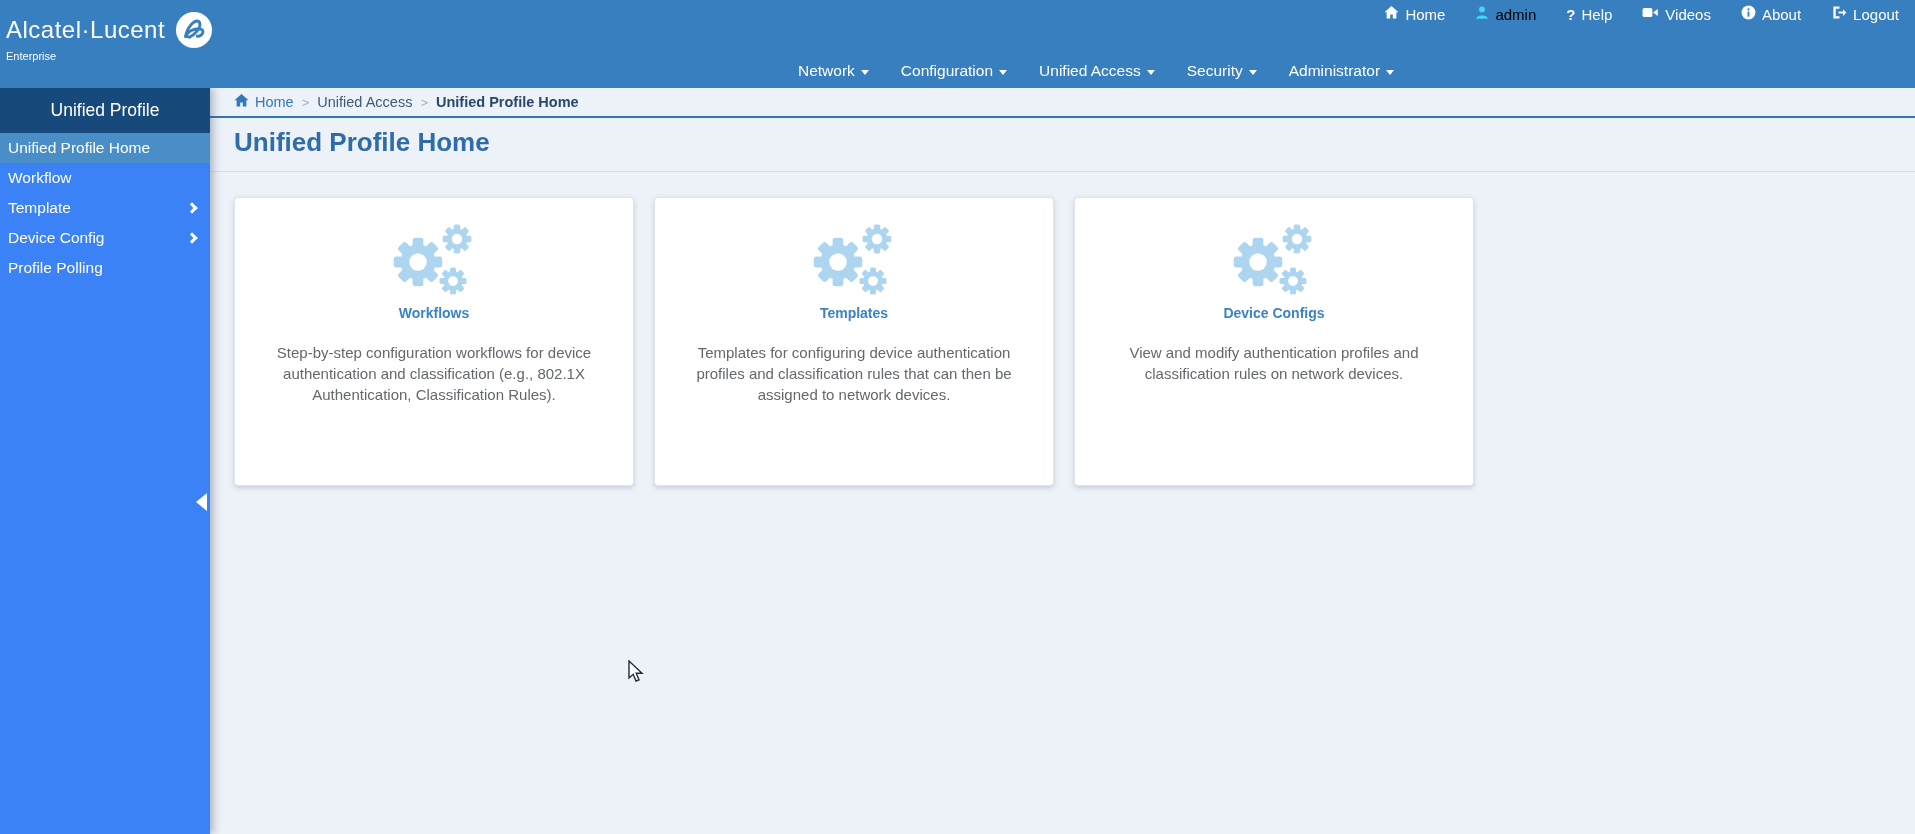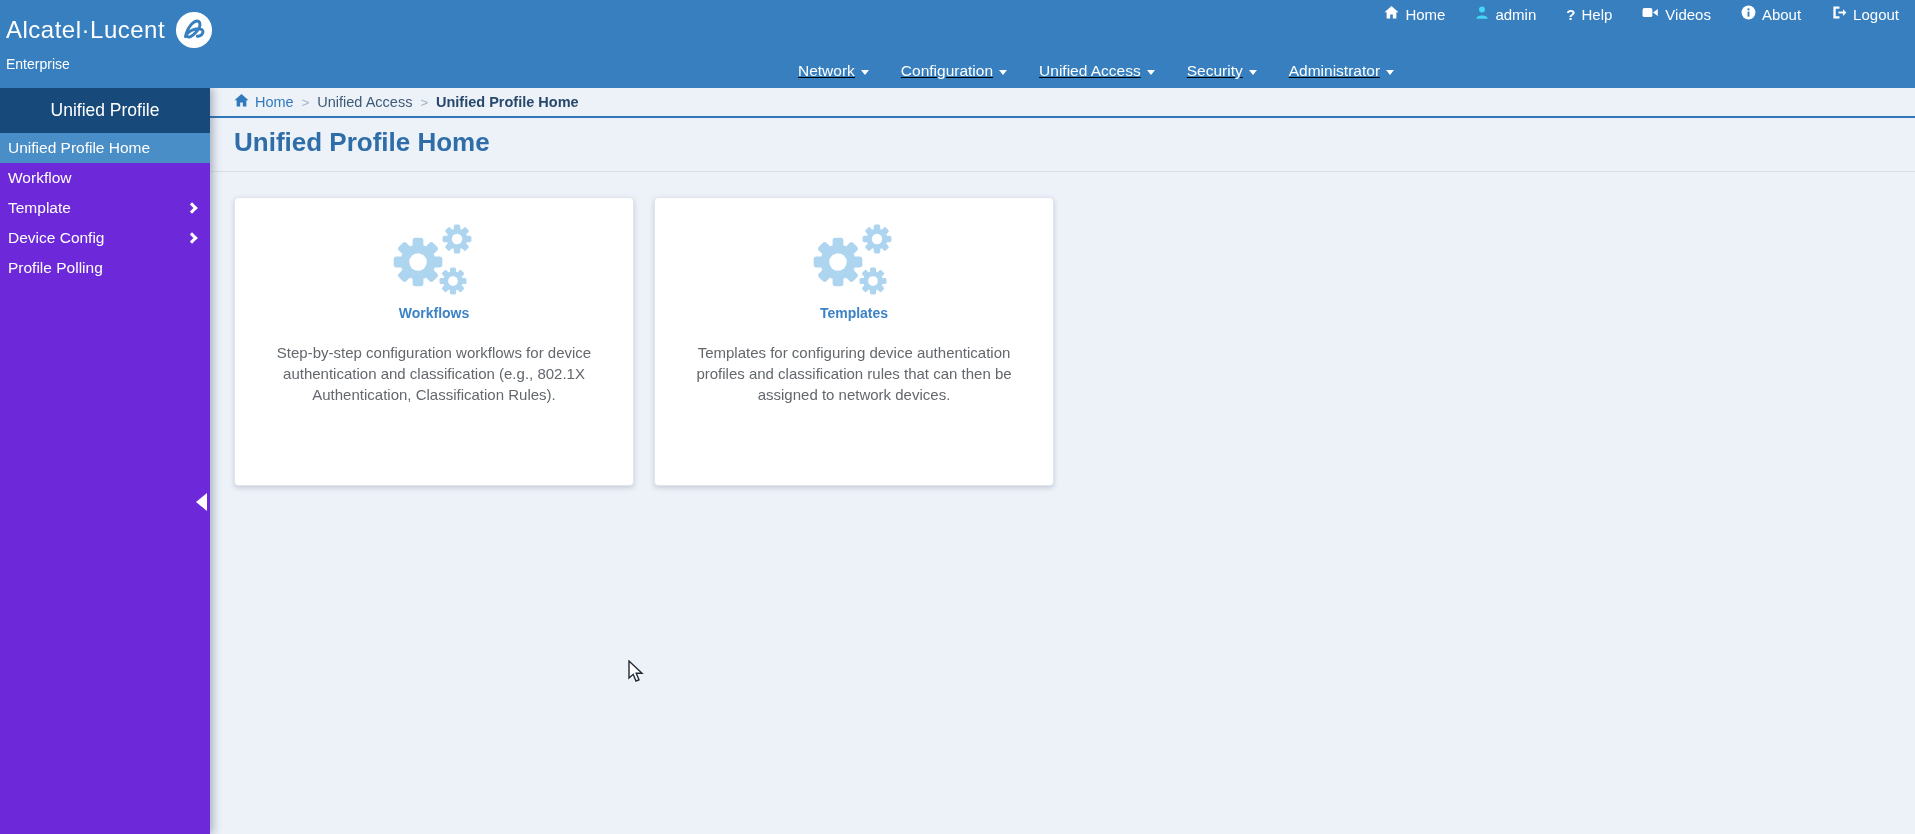--- a/index.html
+++ b/index.html
@@ -13,56 +13,56 @@
   
   .topbar {
     position:relative; width:100%; height:88px;
     background:#377fbf;
     z-index:5;
   }
   .brand { position:absolute; left:6px; top:11px; color:#fff; }
   .brand-row { display:flex; align-items:center; gap:10px; }
   .brand-name { font-size:24px; letter-spacing:.5px; font-weight:400; }
   .brand-logo svg { display:block; }
-  .brand-sub { font-size:14px; margin-top:7px; }
+  .brand-sub { font-size:11px; margin-top:1px; }
 
   .utility {
     position:absolute; top:5px; right:16px;
     display:flex; align-items:center; gap:30px;
   }
   .utility .ulink {
     display:flex; align-items:center; gap:6px;
     color:#fff; font-size:15px; cursor:pointer;
   }
-  .utility .ulink.admin { color:#ffffff; }
+  .utility .ulink.admin { color:#000000; }
   .utility .qmark { font-weight:bold; font-size:15px; }
 
   .navmenus {
     position:absolute; left:798px; bottom:8px;
-    display:flex; align-items:center; gap:32px;text-decoration:underline;
+    display:flex; align-items:center; gap:32px;
   }
   .navitem {
     color:#fff; font-size:15.5px; cursor:pointer;
     display:flex; align-items:center; gap:6px;
   }
   .caret {
     width:0; height:0; display:inline-block;
     border-left:4px solid transparent;
     border-right:4px solid transparent;
     border-top:5px solid #fff;
     margin-top:2px;
   }
 
   
   .layout { display:flex; width:100%; height:746px; }
 
   
   .sidebar {
     position:relative; width:210px; height:100%;
-    background:#6d28d9;
+    background:#3b82f6;
     box-shadow:3px 0 8px rgba(40,60,80,.35);
     z-index:4; flex:0 0 210px;
   }
   .sidebar-title {
     height:45px; background:#174a7a; color:#fff;
     font-size:17.5px; display:flex; align-items:center; justify-content:center;
   }
   .side-item {
     height:30px; display:flex; align-items:center;
     padding:0 10px 0 8px; color:#fff; font-size:15.5px;
@@ -307,20 +307,35 @@
               <use href="#gear"></use>
             </svg>
           <svg class="gear-sm2" width="30" height="30">
               <use href="#gear"></use>
             </svg>
         </div>
         <div class="card-title">Templates</div>
         <div class="card-desc">Templates for configuring device authentication profiles and classification rules that can then be assigned to network devices.</div>
       </div>
 
+      <div class="card">
+        <div class="gear-cluster">
+          <svg class="gear-big" width="54" height="54">
+              <use href="#gear"></use>
+            </svg>
+          <svg class="gear-sm1" width="32" height="32">
+              <use href="#gear"></use>
+            </svg>
+          <svg class="gear-sm2" width="30" height="30">
+              <use href="#gear"></use>
+            </svg>
+        </div>
+        <div class="card-title">Device Configs</div>
+        <div class="card-desc">View and modify authentication profiles and classification rules on network devices.</div>
+      </div>
 
     </div>
   </main>
 </div>
 
 <div class="cursor">
   <svg width="20" height="24" viewBox="0 0 20 24">
     <path d="M1 1 L1 18 L5.2 14.3 L8 21 L11 19.8 L8.2 13.2 L14 13.2 Z" fill="#ffffff" stroke="#222a38" stroke-width="1.4"></path>
   </svg>
 </div>

